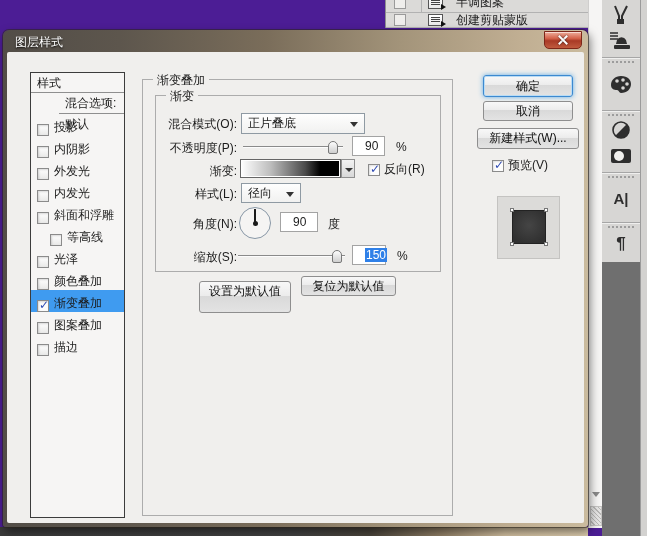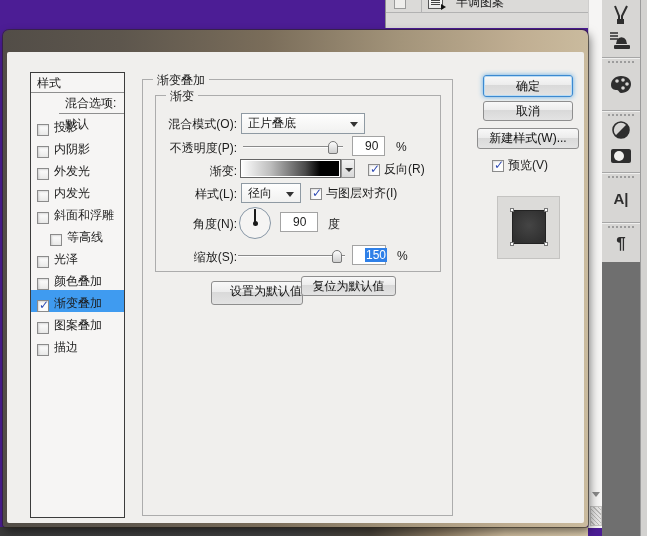--- a/index.html
+++ b/index.html
@@ -144,20 +144,29 @@
     <div class="ap-row r1">
       <span class="ap-cb"></span>
       <span class="ap-coldiv"></span>
       <span class="ap-ico">
           <i></i>
           <i></i>
           <i></i>
         </span>
       <span class="ap-label">半调图案</span>
     </div>
+    <div class="ap-row r2">
+      <span class="ap-cb"></span>
+      <span class="ap-ico">
+          <i></i>
+          <i></i>
+          <i></i>
+        </span>
+      <span class="ap-label">创建剪贴蒙版</span>
+    </div>
   </div>
 
   <div class="scroll-strip">
     <div class="scroll-arrow"></div>
     <div class="scroll-grip"></div>
   </div>
 
   <div class="dock">
     <div class="dock-ico" style="top:4px;">
       <svg width="22" height="22" viewBox="0 0 22 22">
@@ -203,20 +212,26 @@
     <div class="dock-sep" style="top:222px;"></div>
     <div class="dock-dots" style="top:226px;"></div>
     <div class="dock-ico glyph-ico" style="top:234px; font-size:17px;">¶</div>
     <div class="dock-dark"></div>
   </div>
   <div class="dock-edge"></div>
 
   <div class="bottom-strip"></div>
 
   <div class="dialog">
+    <div class="titlebar">
+      <span class="title">图层样式</span>
+      <div class="close-btn">
+        <span class="close-x"></span>
+      </div>
+    </div>
 
     <div class="client">
 
       <div class="sb-box">
         <div class="sb-header">样式</div>
         <div class="sb-blend">混合选项:默认</div>
 
         <div class="sb-item">
           <span class="cb"></span>
           <span class="lbl">投影</span>
@@ -289,42 +304,38 @@
       <div class="grad-arrow" style="left:334px; top:107px;"></div>
       <div class="check-row" style="left:361px; top:109px;">
         <span class="cb checked"></span>
         <span>反向(R)</span>
       </div>
 
       <span class="flabel" style="left:150px; top:134px;">样式(L):</span>
       <div class="combo" style="left:234px; top:131px; width:60px; height:20px;">
         <span>径向</span>
       </div>
-      <div class="check-row" style="left:303px; top:133px;">
-        <span class="cb checked"></span>
-        <span>与图层对齐(I)</span>
-      </div>
 
       <span class="flabel" style="left:150px; top:164px;">角度(N):</span>
       <div class="dial" style="left:232px; top:155px;"></div>
       <div class="txt" style="left:273px; top:160px; width:38px; height:20px;">
         <span>90</span>
       </div>
       <span style="position:absolute; left:321px; top:164px;">度</span>
 
       <span class="flabel" style="left:150px; top:197px;">缩放(S):</span>
       <div class="groove" style="left:231px; top:203px; width:107px;">
         <div class="thumb" style="left:94px;"></div>
       </div>
       <div class="txt" style="left:345px; top:193px; width:34px; height:20px;">
         <span class="sel-text">150</span>
       </div>
       <span style="position:absolute; left:390px; top:197px;">%</span>
 
-      <div class="aero-btn" style="left:204px; top:229px; width:92px; height:24px; line-height:18px;text-align:right;">设置为默认值</div>
+      <div class="aero-btn" style="left:192px; top:229px; width:92px; height:32px; line-height:18px;">设置为默认值</div>
       <div class="aero-btn" style="left:294px; top:224px; width:95px; height:20px; line-height:18px;">复位为默认值</div>
 
       <div class="aero-btn default" style="left:476px; top:23px; width:90px; height:22px; line-height:20px;">确定</div>
       <div class="aero-btn" style="left:476px; top:49px; width:90px; height:20px; line-height:18px;">取消</div>
       <div class="aero-btn" style="left:470px; top:76px; width:102px; height:21px; line-height:19px;">新建样式(W)...</div>
       <div class="check-row" style="left:485px; top:105px;">
         <span class="cb checked"></span>
         <span>预览(V)</span>
       </div>
 

